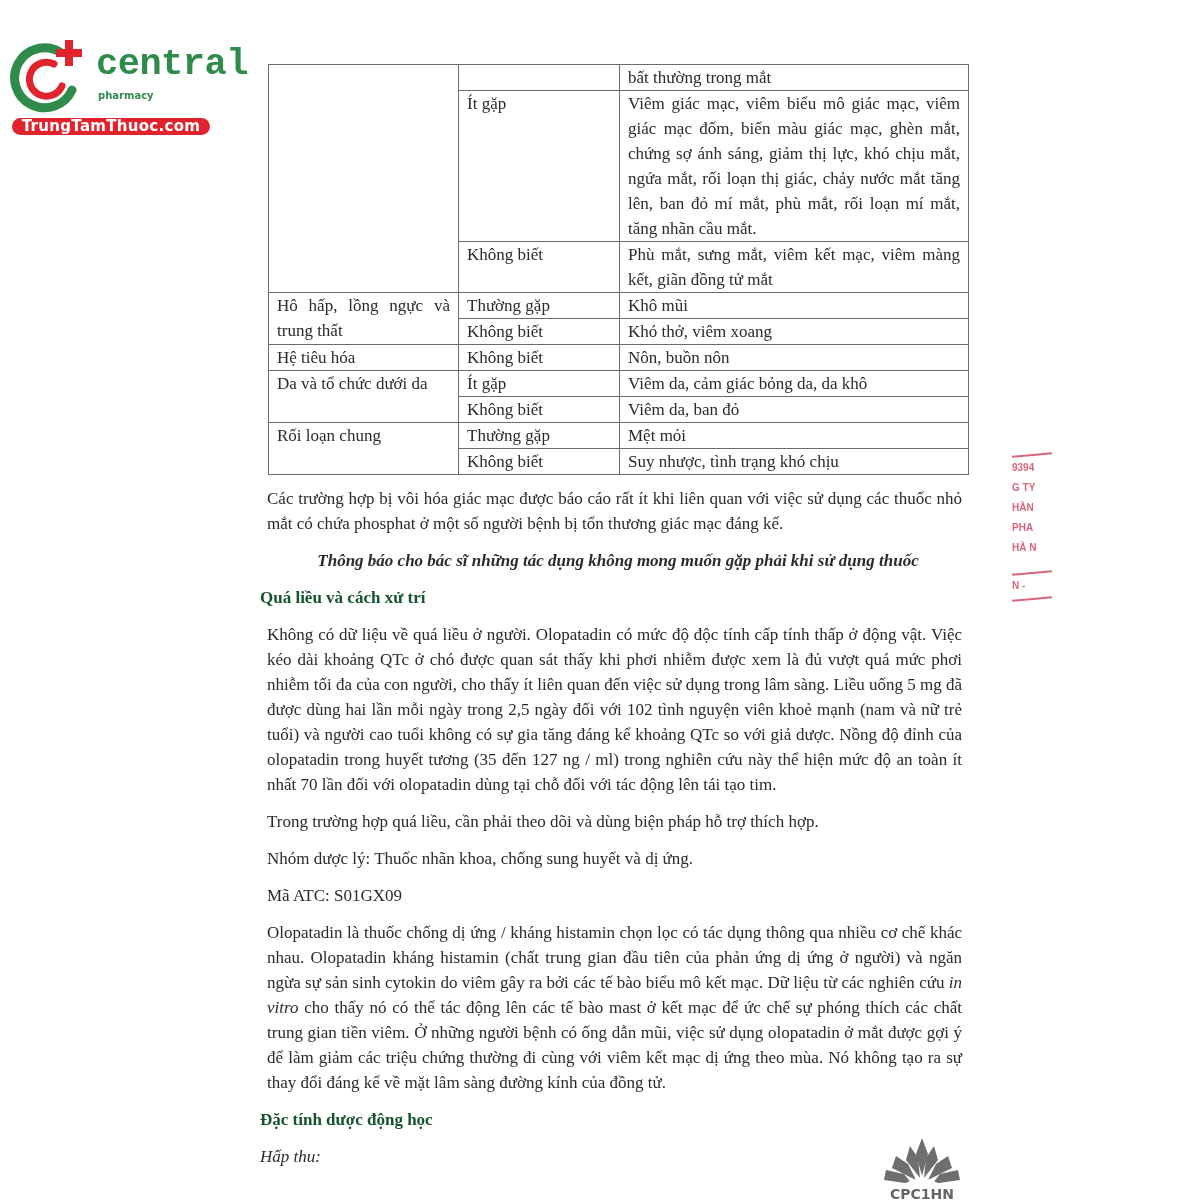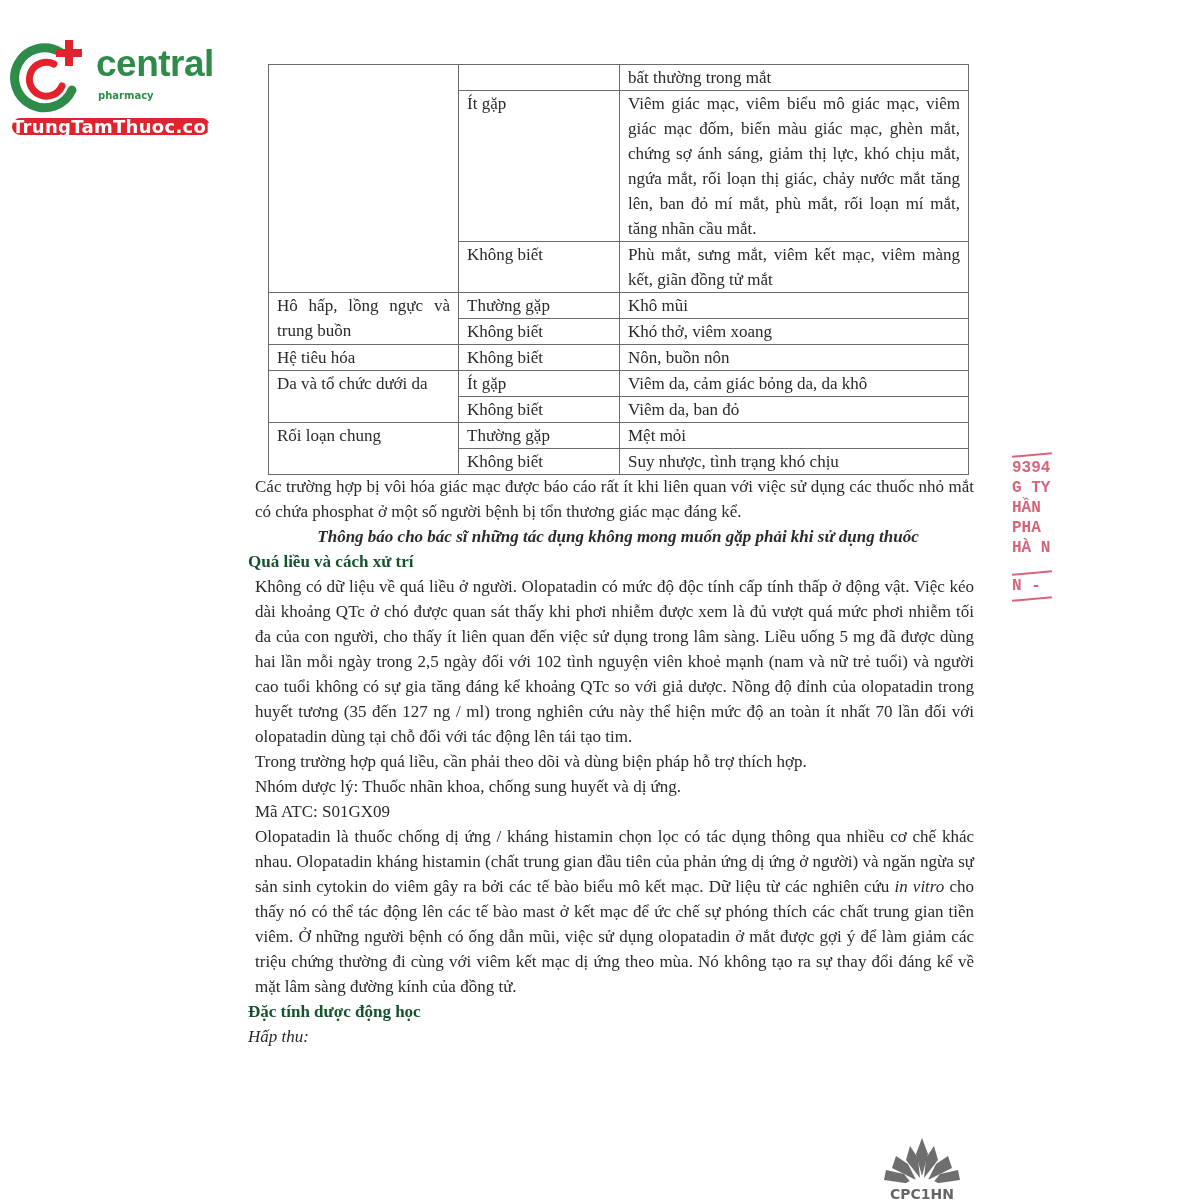--- a/index.html
+++ b/index.html
@@ -6,32 +6,32 @@
   body {
     width: 1200px; height: 1200px; position: relative; overflow: hidden;
     font-family: "Liberation Serif", "DejaVu Serif", serif;
     color: #2a2a2a;
   }
   
   .logo { position: absolute; left: 10px; top: 38px; width: 205px; height: 100px; }
   .logo-mark { position: absolute; left: 0; top: 0; width: 80px; height: 80px; }
   .logo-word {
     position: absolute; left: 86px; top: 6px;
-    font-family: Liberation Sans, sans-serif; font-weight: bold;
+    font-family: Liberation Mono, monospace; font-weight: bold;
     font-size: 37px; color: #2e8b4a; letter-spacing: -0.5px; line-height: 40px;
   }
   .logo-sub {
     position: absolute; left: 88px; top: 50px;
     font-family: "DejaVu Sans", sans-serif; font-weight: bold;
     font-size: 10px; color: #2e8b4a; line-height: 16px;
   }
   .logo-pill {
     position: absolute; left: 2px; top: 80px; width: 198px; height: 17px;
     border-radius: 9px; background: #e0232c; color: #fff;
-    font-family: "DejaVu Sans", sans-serif; font-weight: bold; font-size: 18px;
+    font-family: "DejaVu Sans", sans-serif; font-weight: bold; font-size: 15px;
     text-align: center; line-height: 17px; letter-spacing: 0.3px;
   }
   
   .adr-table {
     position: absolute; left: 268px; top: 64px; width: 700px;
     border-collapse: collapse; table-layout: fixed;
     font-size: 17px; line-height: 25px;
   }
   .adr-table td {
     border: 1.5px solid #6b6b6b; vertical-align: top;
@@ -39,30 +39,30 @@
   }
   .adr-table col.c1 { width: 190px; }
   .adr-table col.c2 { width: 161px; }
   .adr-table col.c3 { width: 349px; }
   .adr-table td.just { text-align: justify; }
   
   .body-text {
     position: absolute; left: 248px; top: 474px; width: 726px;
     font-size: 17px; line-height: 25px;
   }
-  .body-text p { margin: 0; }
+  .body-text p { margin: 12px; }
   .indent { padding-left: 7px; }
   .just { text-align: justify; text-align-last: left; }
   .heading { font-weight: bold; color: #14532d; }
   .center-note { font-weight: bold; font-style: italic; text-align: center; padding-left: 14px; }
   .italic { font-style: italic; }
   
   .stamp {
     position: absolute; left: 1012px; top: 452px; width: 40px; height: 160px;
-    color: #d04a64; font-family: Liberation Mono, monospace; font-size: 16px;
+    color: #d04a64; font-family: Liberation Sans, sans-serif; font-size: 10px;
     font-weight: bold; line-height: 20px; opacity: 0.85;
   }
   .stamp .line { height: 2px; background: #d04a64; margin: 2px 0; transform: rotate(-5deg); }
   
   .emblem { position: absolute; left: 882px; top: 1136px; width: 80px; height: 64px; }
   .emblem-text {
     position: absolute; left: 0; top: 50px; width: 80px; text-align: center;
     font-family: "DejaVu Sans", sans-serif; font-weight: bold; font-size: 14px; color: #666;
   }
 </style>
@@ -95,21 +95,21 @@
     </tr>
     <tr>
       <td>Ít gặp</td>
       <td class="just">Viêm giác mạc, viêm biểu mô giác mạc, viêm giác mạc đốm, biến màu giác mạc, ghèn mắt, chứng sợ ánh sáng, giảm thị lực, khó chịu mắt, ngứa mắt, rối loạn thị giác, chảy nước mắt tăng lên, ban đỏ mí mắt, phù mắt, rối loạn mí mắt, tăng nhãn cầu mắt.</td>
     </tr>
     <tr>
       <td>Không biết</td>
       <td class="just">Phù mắt, sưng mắt, viêm kết mạc, viêm màng kết, giãn đồng tử mắt</td>
     </tr>
     <tr>
-      <td rowspan="2" class="just">Hô hấp, lồng ngực và trung buồn</td>
+      <td rowspan="2" class="just">Hô hấp, lồng ngực và trung thất</td>
       <td>Thường gặp</td>
       <td>Khô mũi</td>
     </tr>
     <tr>
       <td>Không biết</td>
       <td>Khó thở, viêm xoang</td>
     </tr>
     <tr>
       <td>Hệ tiêu hóa</td>
       <td>Không biết</td>

